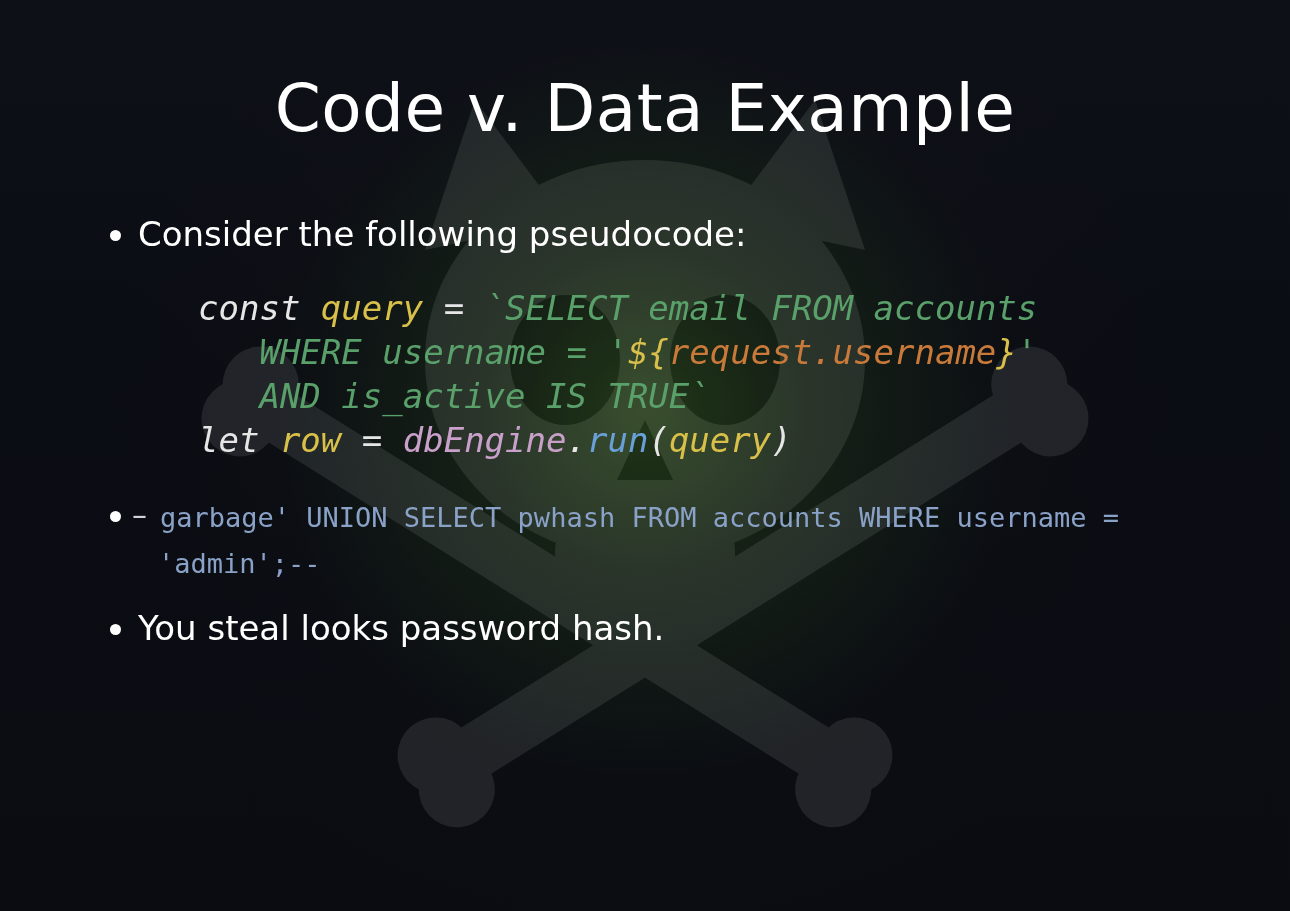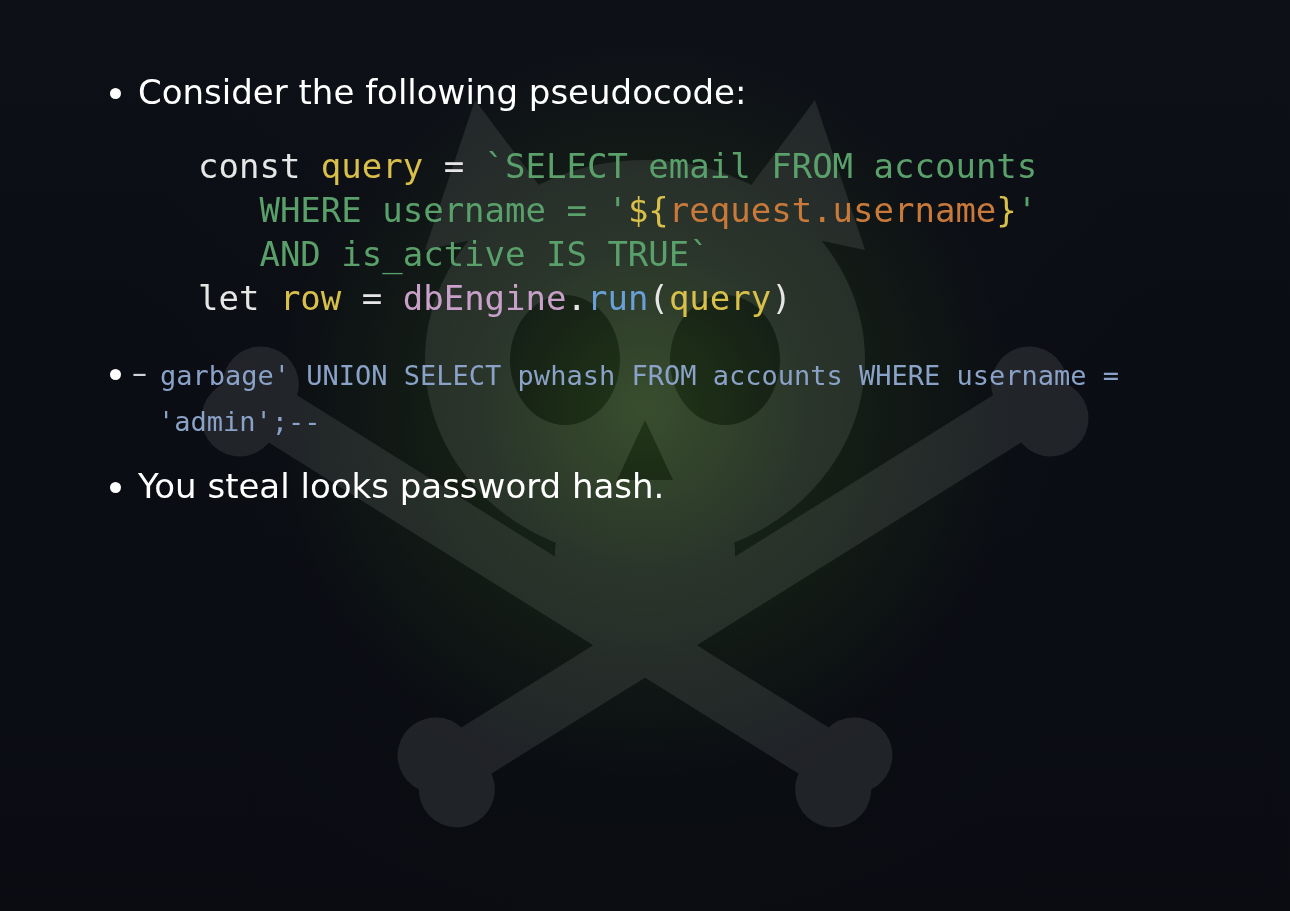--- a/index.html
+++ b/index.html
@@ -65,20 +65,21 @@
     font-size: 30px;
     vertical-align: 2px;
   }
   .code-block {
     font-family: "DejaVu Sans Mono", "Liberation Mono", Consolas, monospace;
     font-size: 34px;
     line-height: 1.3;
     white-space: pre;
     margin: 28px 0 30px 60px;
     color: #e6e6e6;
+    font-style: italic;
   }
   .inline-code {
     font-family: "DejaVu Sans Mono", "Liberation Mono", Consolas, monospace;
     font-size: 27px;
     line-height: 1.3;
     white-space: pre-wrap;
     color: #8aa2c7;
     margin-left: 2px;
     display: inline;
   }
@@ -126,20 +127,21 @@
     <g transform="translate(645,430)" fill="#0b0d14">
       <ellipse cx="-80" cy="-70" rx="55" ry="65"></ellipse>
       <ellipse cx="80" cy="-70" rx="55" ry="65"></ellipse>
       <polygon points="0,-10 -28,50 28,50"></polygon>
     </g>
   </svg>
 </div>
 
 <div class="slide">
 
+  <h1 class="title">Code v. Data Example</h1>
 
   <ul class="bullets">
 
     <li>
       <span>Consider the following pseudocode:</span>
 
       <div class="code-block"><span class="tok-kw">const </span><span class="tok-var">query</span><span class="tok-op"> = </span><span class="tok-str">`SELECT email FROM accounts</span>
 <span class="tok-str">   WHERE username = '</span><span class="tok-intp">${</span><span class="tok-intv">request.username</span><span class="tok-intp">}</span><span class="tok-str">'</span>
 <span class="tok-str">   AND is_active IS TRUE`</span>
 <span class="tok-kw">let </span><span class="tok-var">row</span><span class="tok-op"> = </span><span class="tok-obj">dbEngine</span><span class="tok-dot">.</span><span class="tok-mth">run</span><span class="tok-par">(</span><span class="tok-var">query</span><span class="tok-par">)</span></div>

